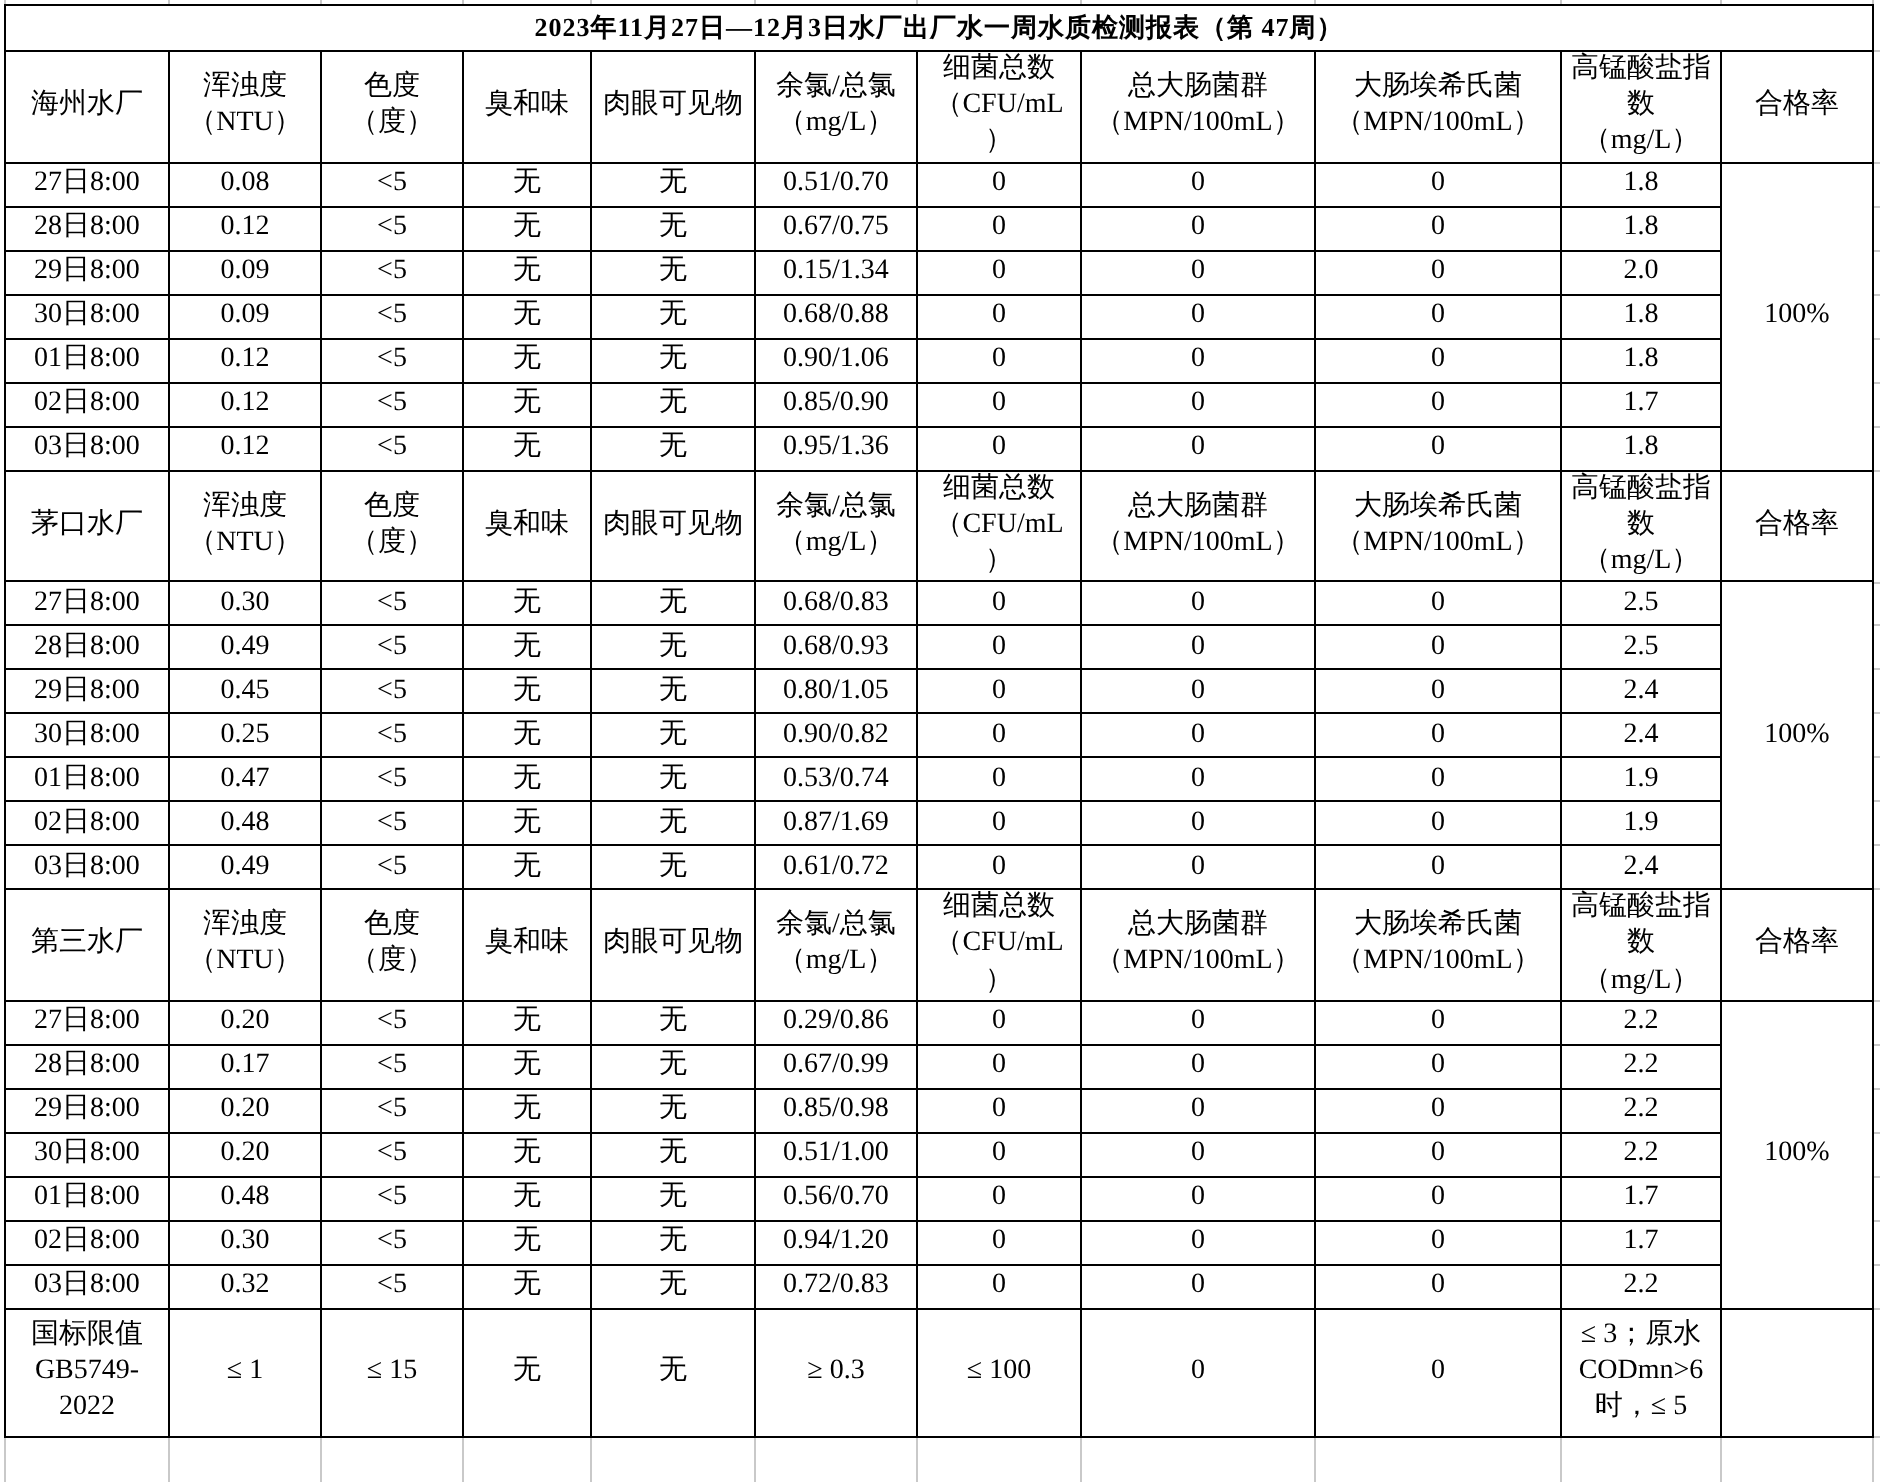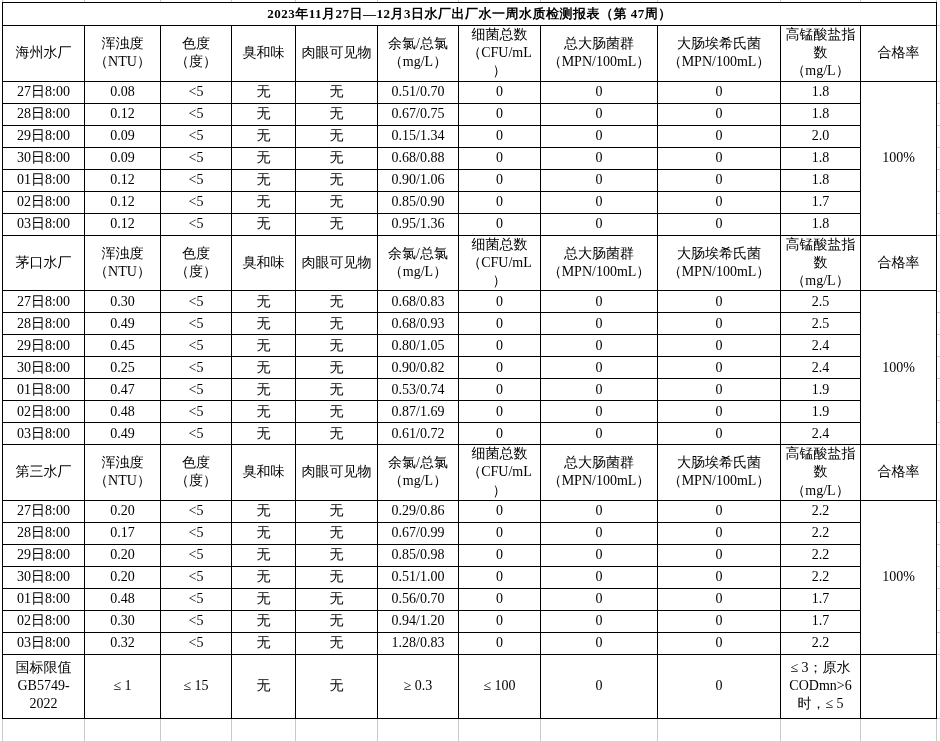--- a/index.html
+++ b/index.html
@@ -359,21 +359,21 @@
           <td>0</td>
           <td>0</td>
           <td>1.7</td>
         </tr>
         <tr class="data-row">
           <td>03日8:00</td>
           <td>0.32</td>
           <td>&lt;5</td>
           <td>无</td>
           <td>无</td>
-          <td>1.28/0.83</td>
+          <td>0.72/0.83</td>
           <td>0</td>
           <td>0</td>
           <td>0</td>
           <td>2.2</td>
         </tr>
         <tr class="limits-row">
           <td>国标限值
 GB5749-
 2022</td>
           <td>≤ 1</td>

